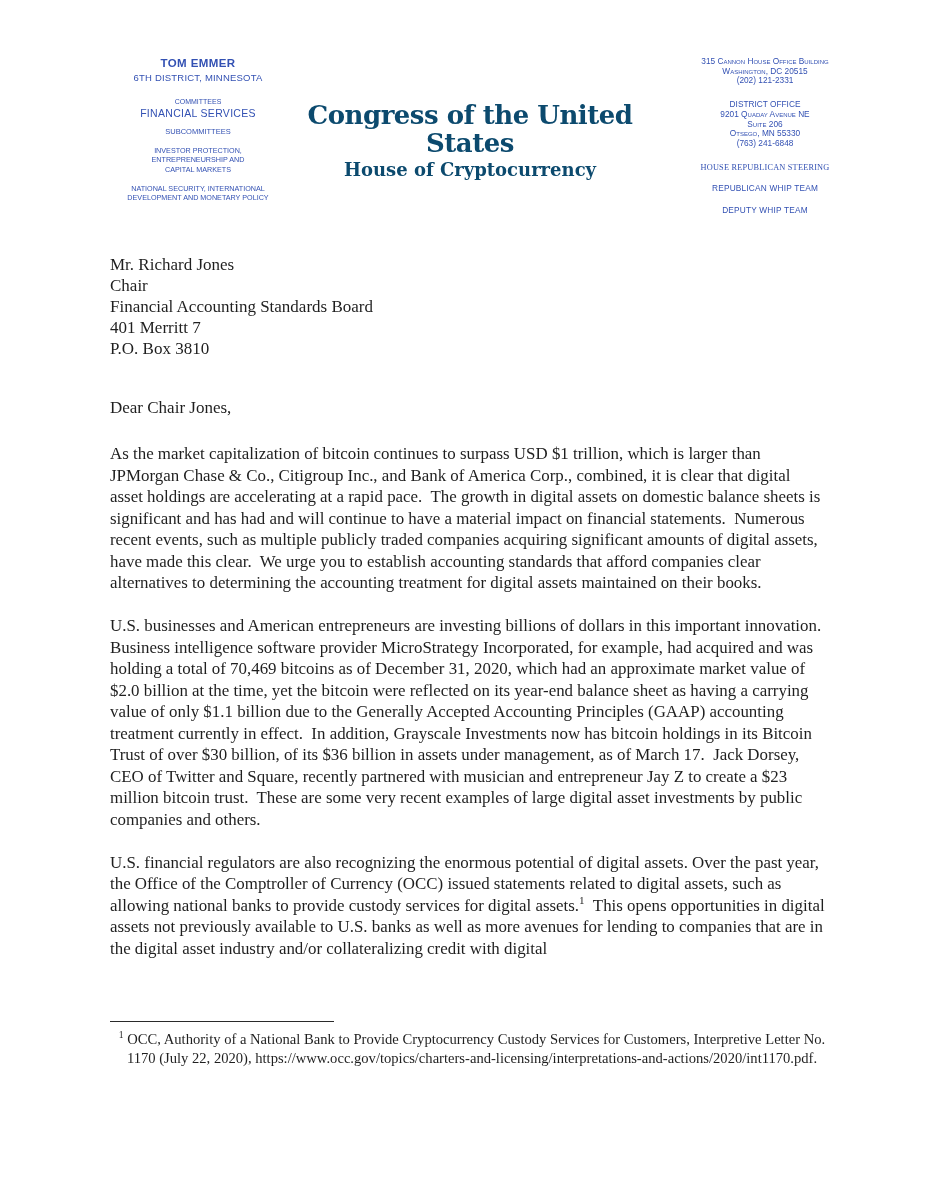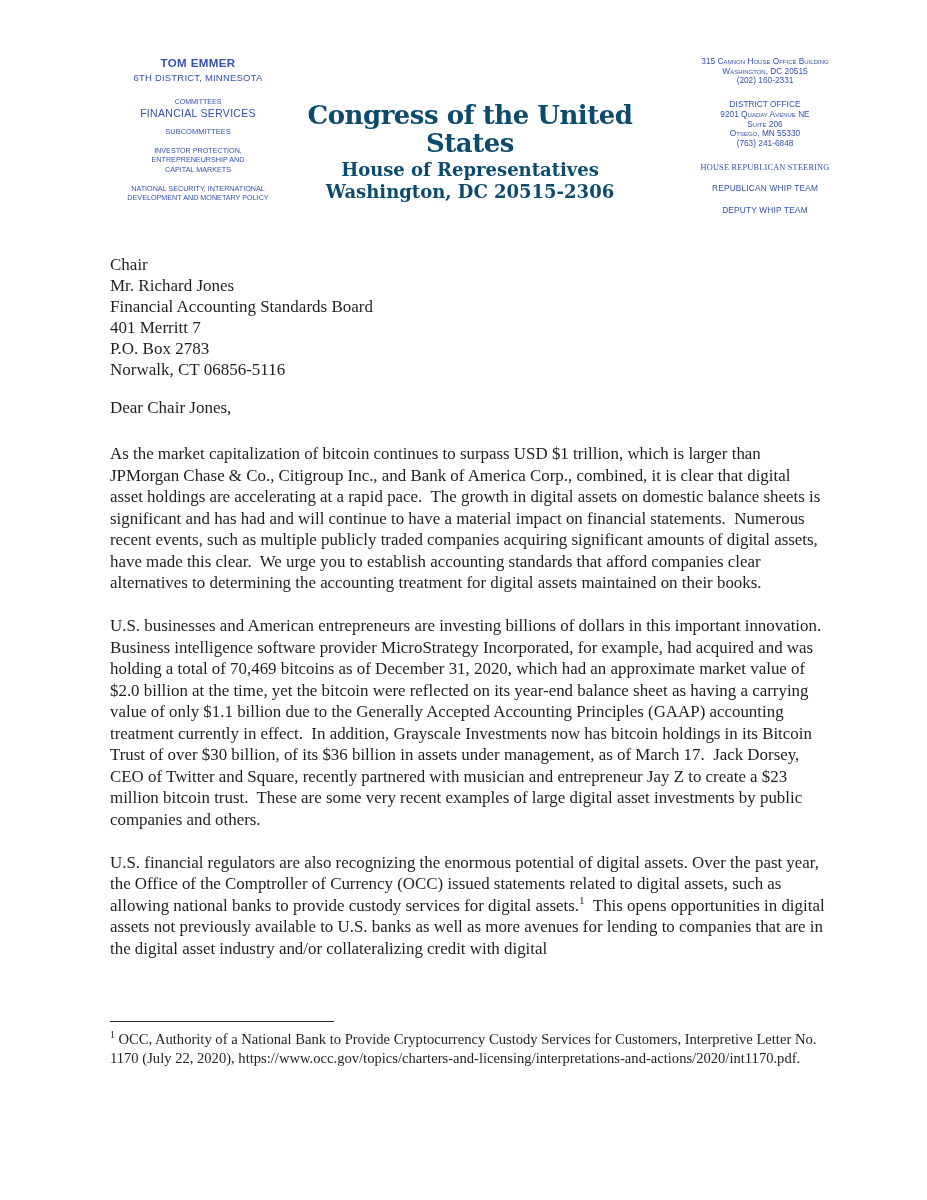--- a/index.html
+++ b/index.html
@@ -79,21 +79,21 @@
   
   .footnote {
     position: absolute; top: 1021px; left: 110px; width: 724px;
     font-size: 14.6px; line-height: 18.6px;
   }
   .footnote .rule {
     width: 224px; height: 0;
     border-top: 1.6px solid #2a2a2a;
     margin-bottom: 8px;
   }
-  .footnote p { margin: 0; white-space: pre-wrap; }
+  .footnote p { margin: 0; white-space: pre-wrap; text-align: center; }
 </style>
 </head>
 <body>
 
 <div class="page">
 
   <div class="lh-left">
     <div class="name">TOM EMMER</div>
     <div class="district">6TH DISTRICT, MINNESOTA</div>
     <div class="committees-label">COMMITTEES</div>
@@ -105,46 +105,44 @@
       <div>CAPITAL MARKETS</div>
     </div>
     <div class="sub-group">
       <div>NATIONAL SECURITY, INTERNATIONAL</div>
       <div>DEVELOPMENT AND MONETARY POLICY</div>
     </div>
   </div>
 
   <div class="lh-center">
     <div class="l1">Congress of the United States</div>
-    <div class="l2">House of Representatives</div>
-    <div class="l3">Washington, DC 20515-2306</div>
+    <div class="l2">House of Cryptocurrency</div>
   </div>
 
   <div class="lh-right">
     <div class="sc">315 Cannon House Office Building</div>
     <div class="sc">Washington, DC 20515</div>
-    <div>(202) 160-2331</div>
+    <div>(202) 121-2331</div>
     <div class="district-label">DISTRICT OFFICE</div>
     <div class="sc">9201 Quaday Avenue NE</div>
     <div class="sc">Suite 206</div>
     <div class="sc">Otsego, MN 55330</div>
     <div>(763) 241-6848</div>
     <div class="role first">HOUSE REPUBLICAN STEERING</div>
     <div class="role">REPUBLICAN WHIP TEAM</div>
     <div class="role">DEPUTY WHIP TEAM</div>
   </div>
 
 
   <div class="recipient">
+    <div>Mr. Richard Jones</div>
     <div>Chair</div>
-    <div>Mr. Richard Jones</div>
     <div>Financial Accounting Standards Board</div>
     <div>401 Merritt 7</div>
-    <div>P.O. Box 2783</div>
-    <div>Norwalk, CT 06856-5116</div>
+    <div>P.O. Box 3810</div>
   </div>
 
   <div class="salutation">Dear Chair Jones,</div>
 
   <div class="letter-body">
     <p>As the market capitalization of bitcoin continues to surpass USD $1 trillion, which is larger than JPMorgan Chase &amp; Co., Citigroup Inc., and Bank of America Corp., combined, it is clear that digital asset holdings are accelerating at a rapid pace.  The growth in digital assets on domestic balance sheets is significant and has had and will continue to have a material impact on financial statements.  Numerous recent events, such as multiple publicly traded companies acquiring significant amounts of digital assets, have made this clear.  We urge you to establish accounting standards that afford companies clear alternatives to determining the accounting treatment for digital assets maintained on their books.</p>
     <p>U.S. businesses and American entrepreneurs are investing billions of dollars in this important innovation. Business intelligence software provider MicroStrategy Incorporated, for example, had acquired and was holding a total of 70,469 bitcoins as of December 31, 2020, which had an approximate market value of $2.0 billion at the time, yet the bitcoin were reflected on its year-end balance sheet as having a carrying value of only $1.1 billion due to the Generally Accepted Accounting Principles (GAAP) accounting treatment currently in effect.  In addition, Grayscale Investments now has bitcoin holdings in its Bitcoin Trust of over $30 billion, of its $36 billion in assets under management, as of March 17.  Jack Dorsey, CEO of Twitter and Square, recently partnered with musician and entrepreneur Jay Z to create a $23 million bitcoin trust.  These are some very recent examples of large digital asset investments by public companies and others.</p>
     <p><span>U.S. financial regulators are also recognizing the enormous potential of digital assets. Over the past year, the Office of the Comptroller of Currency (OCC) issued statements related to digital assets, such as allowing national banks to provide custody services for digital assets.</span><sup class="fnref">1</sup><span>  This opens opportunities in digital assets not previously available to U.S. banks as well as more avenues for lending to companies that are in the digital asset industry and/or collateralizing credit with digital</span></p>
   </div>
 

